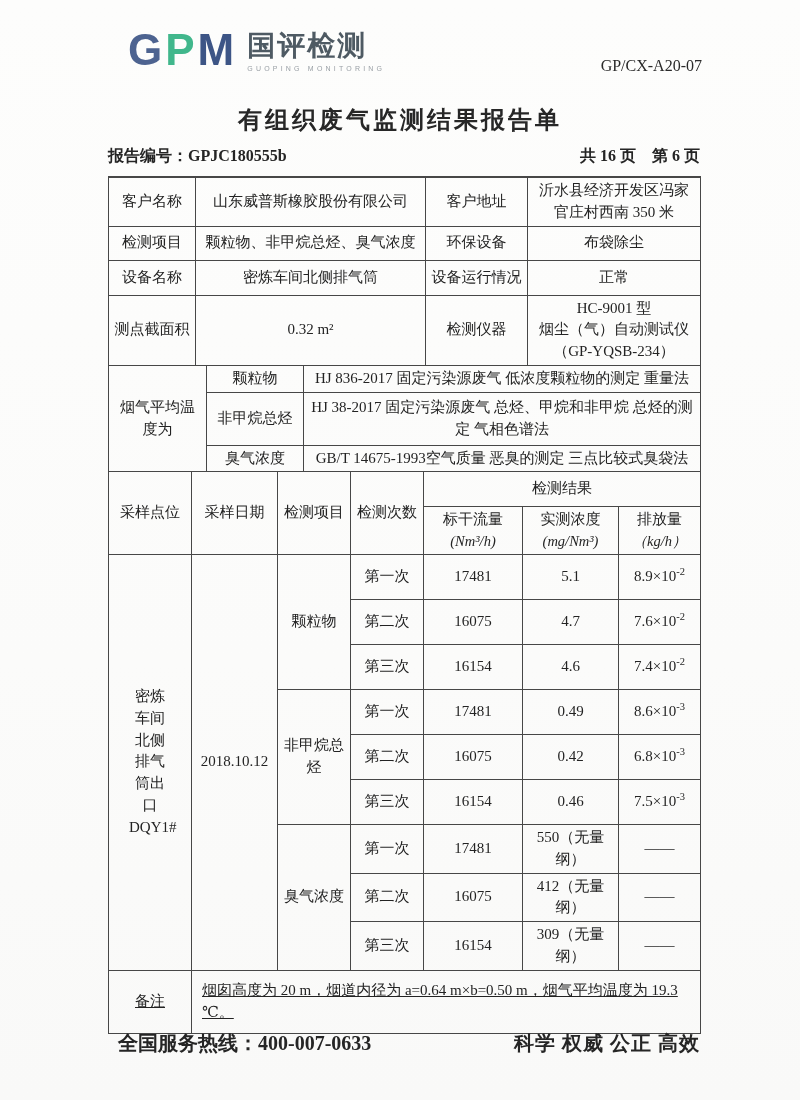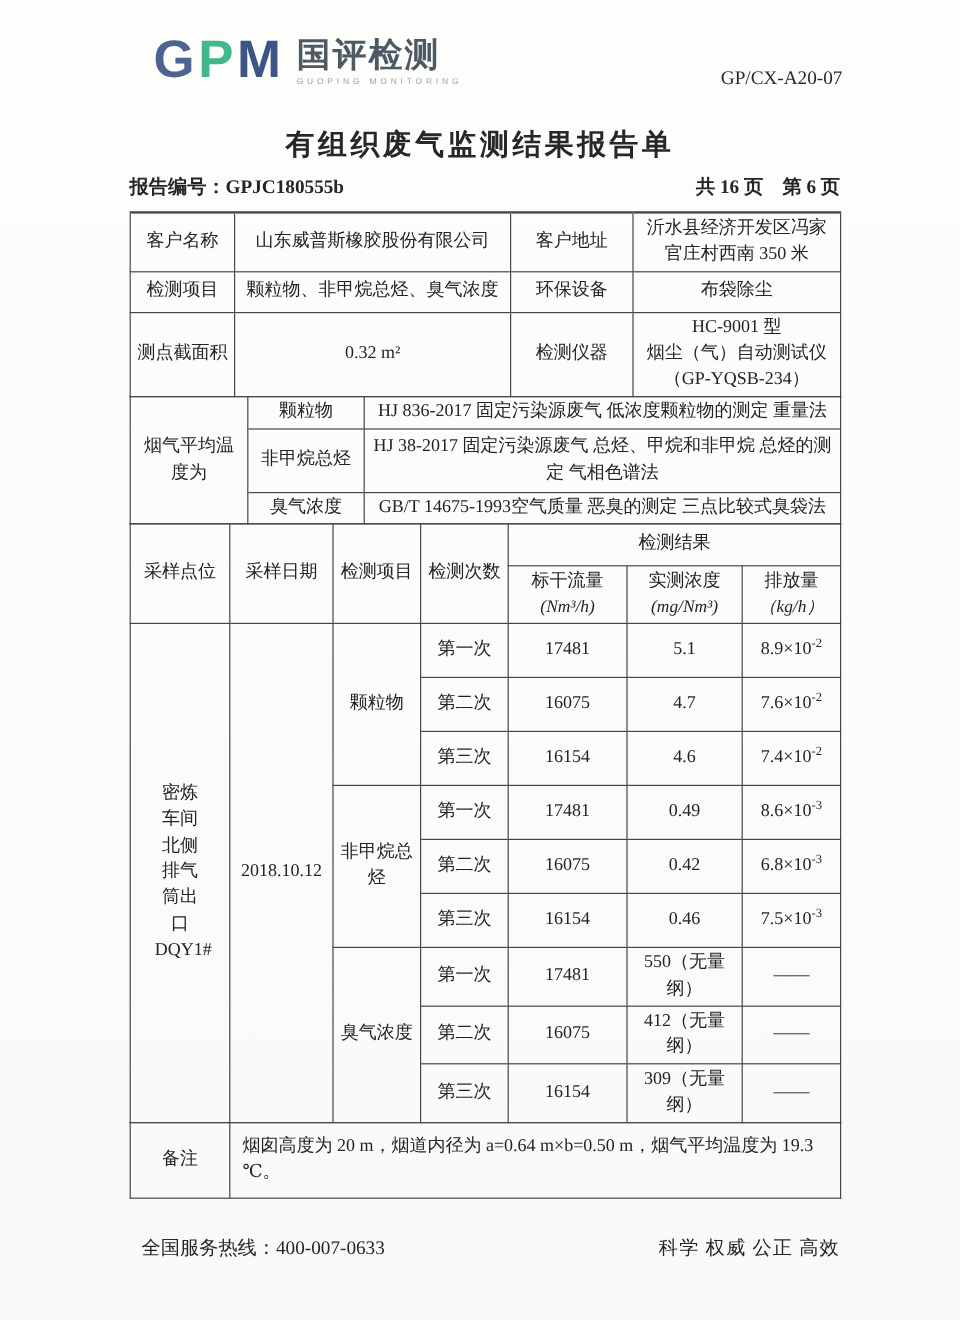--- a/index.html
+++ b/index.html
@@ -23,29 +23,29 @@
   .report-row { position:absolute; top:146px; left:108px; width:592px; display:flex; justify-content:space-between; font-size:16px; font-weight:bold; color:#252525; }
 
   
   .tables { position:absolute; top:176px; left:108px; width:592px; }
   table { border-collapse:collapse; table-layout:fixed; width:592px; }
   table + table { margin-top:-1px; }
   td { border:1px solid #474747; text-align:center; vertical-align:middle;
        font-size:15px; line-height:1.45; color:#232323; padding:2px 4px; }
   .tbl-info tr:first-child td { border-top-width:2px; }
   .h43 { height:43px; } .h34 { height:34px; } .h35 { height:35px; } .h59 { height:59px; }
-  .h26 { height:26px; } .h53 { height:53px; } .h45 { height:45px; } .h63 { height:63px; }
+  .h26 { height:26px; } .h53 { height:53px; } .h45 { height:45px; } .h63 { height:63px;text-decoration:underline; }
   .hdr-h1 { height:35px; } .hdr-h2 { height:45px; }
   .cell-left { text-align:left; padding-left:10px; }
   .unit-line { font-size:14.5px;font-style:italic; }
   sup.exp { font-size:10.5px; line-height:0; }
   .pt-cell { padding:2px 20px; }
 
   
-  .footer { position:absolute; top:1030px; left:118px; width:582px; display:flex; justify-content:space-between; font-size:16px; font-weight:normal; color:#252525; }
+  .footer { position:absolute; top:1030px; left:118px; width:582px; display:flex; justify-content:space-between; font-size:20px; font-weight:bold; color:#252525; }
   .footer .slogan { letter-spacing:1px; }
 </style>
 </head>
 <body>
 
 <div class="page">
 
   <div class="logo">
     <div class="logo-letters"><span class="lg-g">G</span><span class="lg-p">P</span><span class="lg-m">M</span></div>
     <div class="logo-textcol">
@@ -74,20 +74,26 @@
         <td>客户名称</td>
         <td>山东威普斯橡胶股份有限公司</td>
         <td>客户地址</td>
         <td>沂水县经济开发区冯家官庄村西南 350 米</td>
       </tr>
       <tr class="h34">
         <td>检测项目</td>
         <td>颗粒物、非甲烷总烃、臭气浓度</td>
         <td>环保设备</td>
         <td>布袋除尘</td>
+      </tr>
+      <tr class="h35">
+        <td>设备名称</td>
+        <td>密炼车间北侧排气筒</td>
+        <td>设备运行情况</td>
+        <td>正常</td>
       </tr>
       <tr class="h59">
         <td>测点截面积</td>
         <td>0.32 m²</td>
         <td>检测仪器</td>
         <td>
           <div>HC-9001 型</div>
           <div>烟尘（气）自动测试仪</div>
           <div>（GP-YQSB-234）</div>
         </td>

